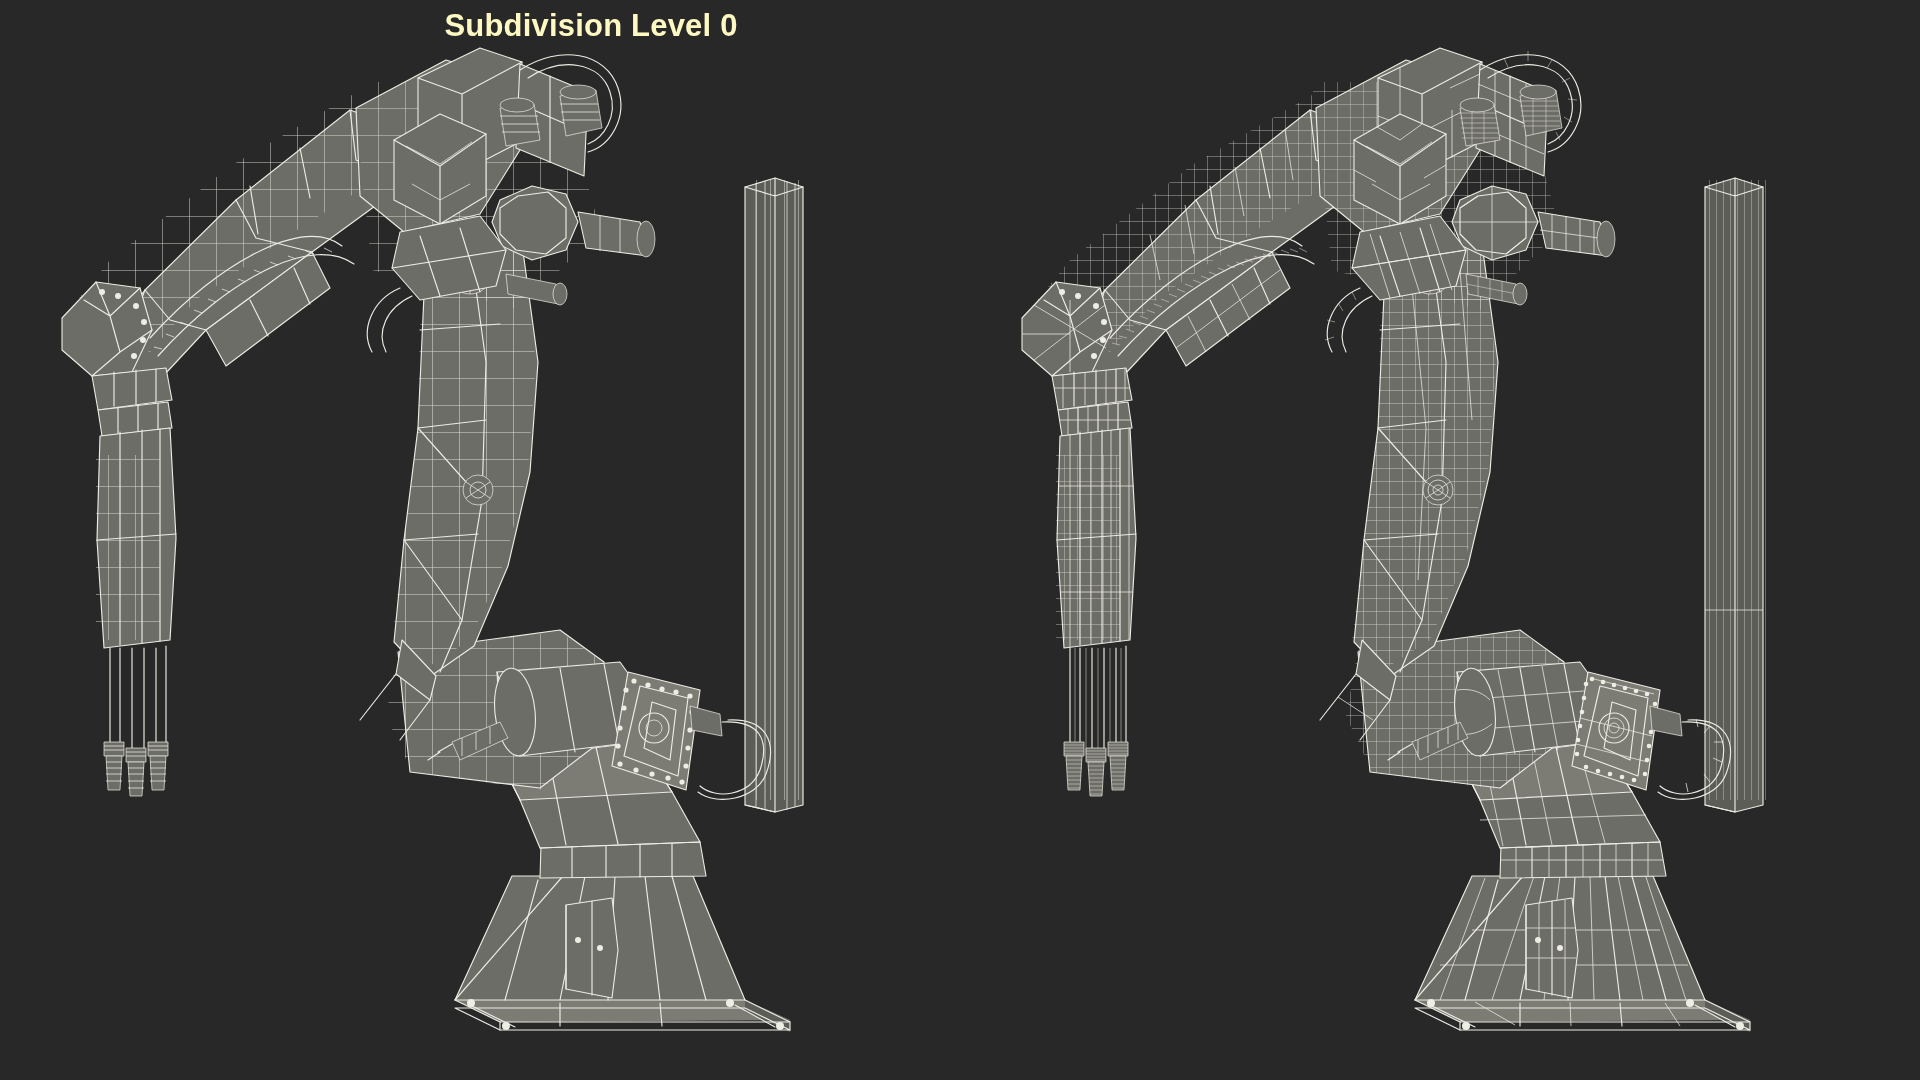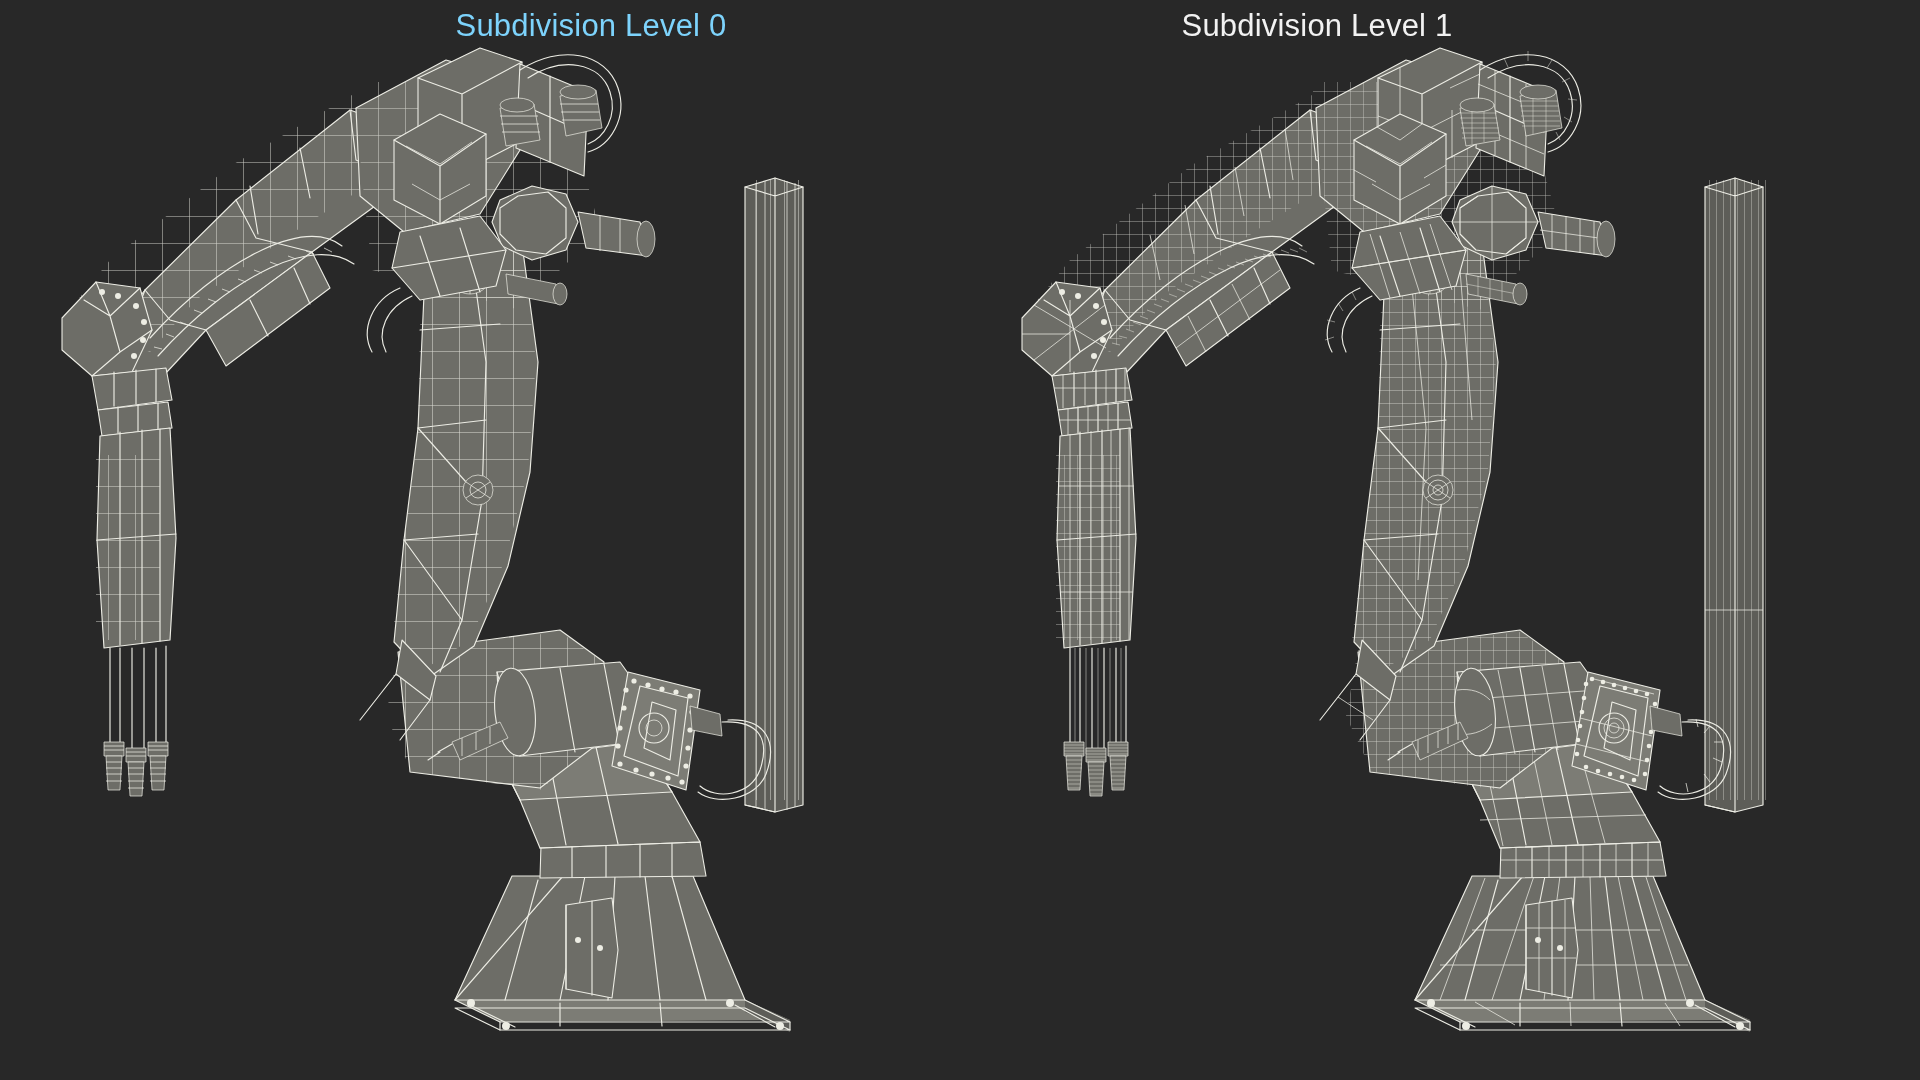--- a/index.html
+++ b/index.html
@@ -36,21 +36,21 @@
   .wirefill{fill:#6d6d67;stroke:#ecece4;stroke-width:1.1;stroke-linejoin:round;}
   .wirefill-t{fill:#6d6d67;stroke:#ecece4;stroke-width:.7;stroke-linejoin:round;}
   .dot{fill:#ededE4;}
 </style>
 </head>
 <body style="background: rgb(40, 40, 40);">
 
 <div id="stage" style="background: rgb(40, 40, 40);">
 
   <div class="panel" id="panel-left">
-    <div class="panel-title" style="color: #7dd3fc;">Subdivision Level 0</div>
+    <div class="panel-title" style="color: #fef9c3; font-weight: bold;">Subdivision Level 0</div>
 
     <div class="viewport">
       <svg viewBox="0 0 960 1080" preserveAspectRatio="xMidYMid meet">
         <defs>
 
           <pattern id="gridL" width="27" height="27" patternUnits="userSpaceOnUse">
             <path d="M0 0H27M0 0V27" fill="none" stroke="#ecece4" stroke-width="1.05"></path>
           </pattern>
           <pattern id="gridLd" width="27" height="27" patternUnits="userSpaceOnUse">
             <rect width="27" height="27" fill="#5f5f5a"></rect>
@@ -300,21 +300,20 @@
           <path class="wirefill-t" d="M506 274 L556 284 L558 304 L508 294 Z"></path>
           <ellipse class="wirefill-t" cx="560" cy="294" rx="7" ry="11"></ellipse>
           <path class="edge" d="M400 288 C372 300 360 330 372 352"></path>
           <path class="edge" d="M412 296 C386 308 376 332 386 352"></path>
         </g>
       </svg>
     </div>
   </div>
 
   <div class="panel" id="panel-right">
-    <div class="panel-title" style="color: rgb(242, 242, 242);">Subdivision Level 1</div>
 
     <div class="viewport">
       <svg viewBox="0 0 960 1080" preserveAspectRatio="xMidYMid meet">
         <defs>
 
           <pattern id="gridR" width="13" height="13" patternUnits="userSpaceOnUse">
             <path d="M0 0H13M0 0V13" fill="none" stroke="#ecece4" stroke-width=".8"></path>
           </pattern>
           <pattern id="ribR" width="7" height="1000" patternUnits="userSpaceOnUse">
             <path d="M0 0V1000" fill="none" stroke="#ecece4" stroke-width=".75"></path>

